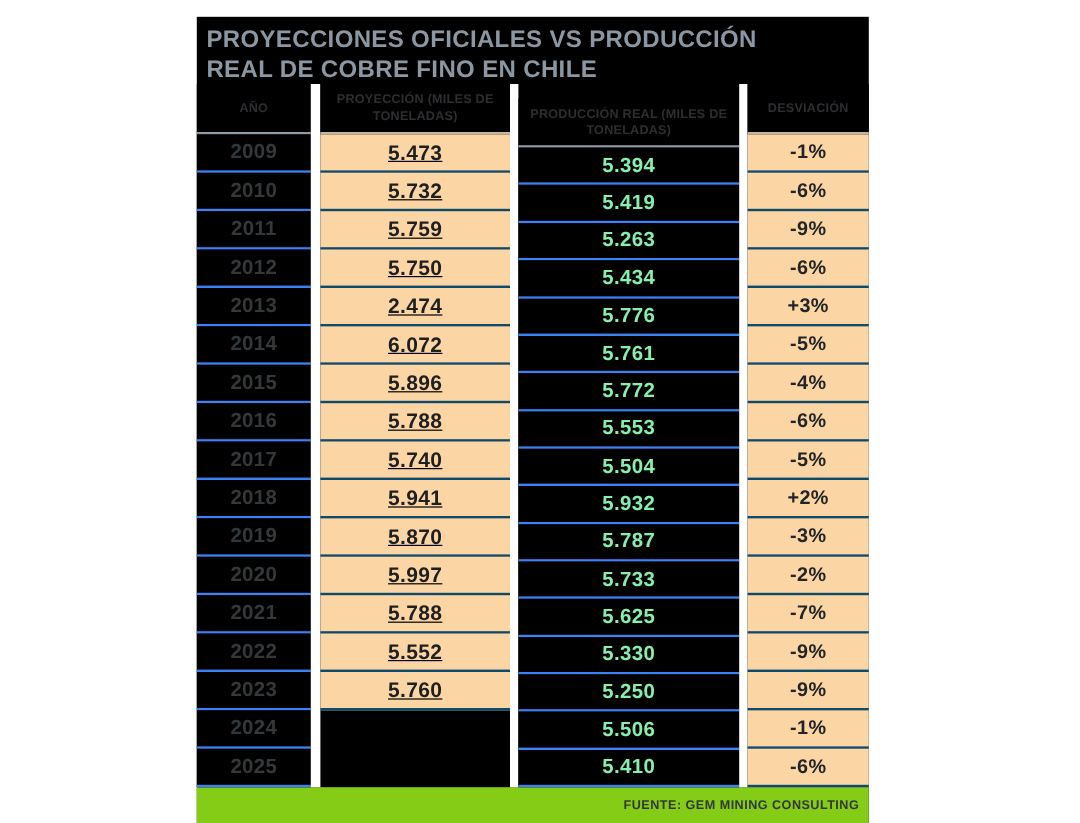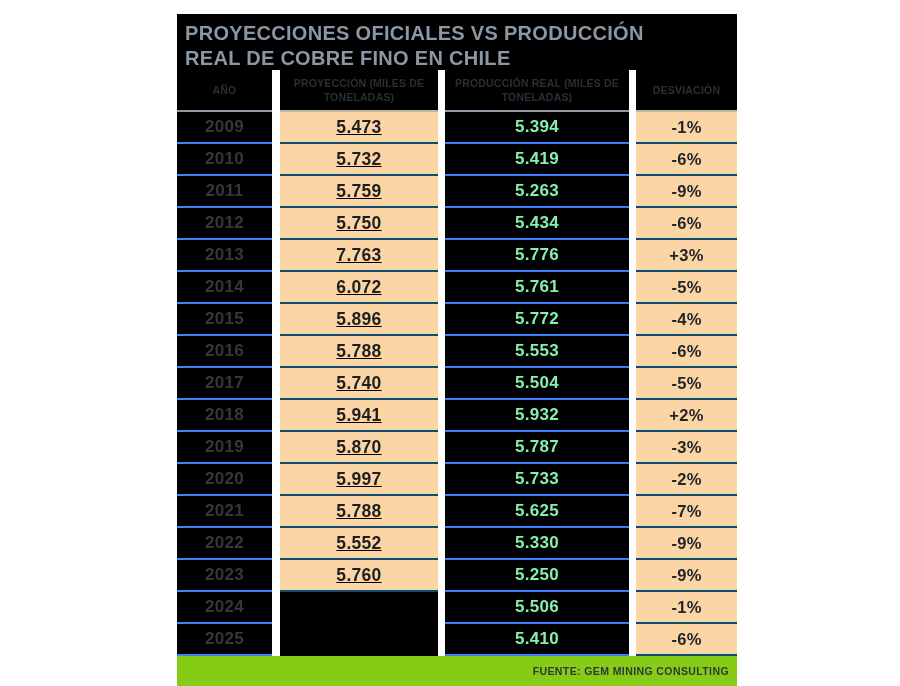--- a/index.html
+++ b/index.html
@@ -4,37 +4,37 @@
 <style>
   * { margin:0; padding:0; box-sizing:border-box; }
   html,body { background:#ffffff; }
   body {
     font-family: "Liberation Sans", "DejaVu Sans", sans-serif;
     width:900px; height:686px; overflow:hidden;
   }
   .canvas { position:relative; width:900px; height:686px; background:#ffffff; }
 
   .infographic {
-    position:absolute; left:177px; top:14px; width:560px; height:672px;
+    position:absolute; left:164px; top:14px; width:560px; height:672px;
     background:#000000;
   }
 
   
   .title-block { height:56px; padding:7px 10px 0 8px; }
   .title {
     font-size:20px; line-height:25px; font-weight:bold;
     color:#8b98a3; letter-spacing:0.3px; text-transform:uppercase;
   }
 
   
   .cols { display:flex; height:586px; }
   .col { display:flex; flex-direction:column; }
   .col-year { width:95px; }
   .col-proj { width:158px;text-decoration:underline; }
-  .col-real { width:184px; }
+  .col-real { width:184px;margin-top:12px; }
   .col-dev  { width:101px; }
   .gap { width:8px; background:#ffffff; height:586px; }
   .gap.thin { width:7px; }
 
   
   .hcell {
     height:42px; display:flex; align-items:center; justify-content:center;
     text-align:center; background:#000000;
     font-size:10.5px; line-height:14px; font-weight:bold;
     color:#2c2e31; letter-spacing:0.2px; padding:0 6px;
@@ -101,21 +101,21 @@
         </div>
 
       <div class="gap"></div>
 
       <div class="col col-peach col-proj">
         <div class="hcell">PROYECCIÓN (MILES DE TONELADAS)</div>
       <div class="cell">5.473</div>
           <div class="cell">5.732</div>
           <div class="cell">5.759</div>
           <div class="cell">5.750</div>
-          <div class="cell">7.763</div>
+          <div class="cell">2.474</div>
           <div class="cell">6.072</div>
           <div class="cell">5.896</div>
           <div class="cell">5.788</div>
           <div class="cell">5.740</div>
           <div class="cell">5.941</div>
           <div class="cell">5.870</div>
           <div class="cell">5.997</div>
           <div class="cell">5.788</div>
           <div class="cell">5.552</div>
           <div class="cell">5.760</div>

